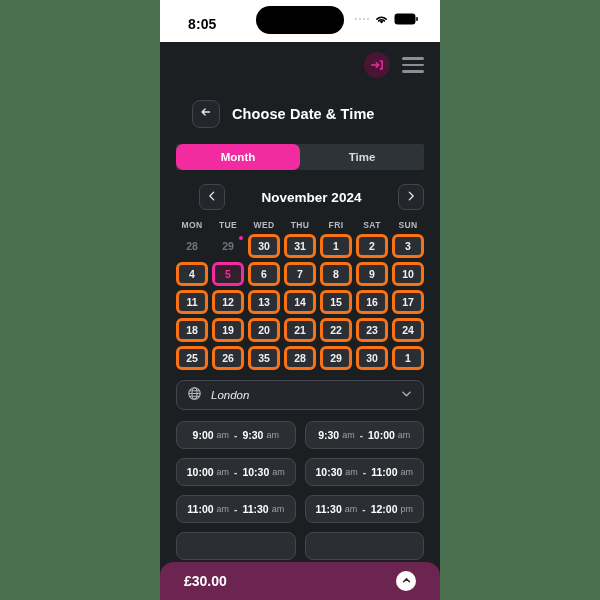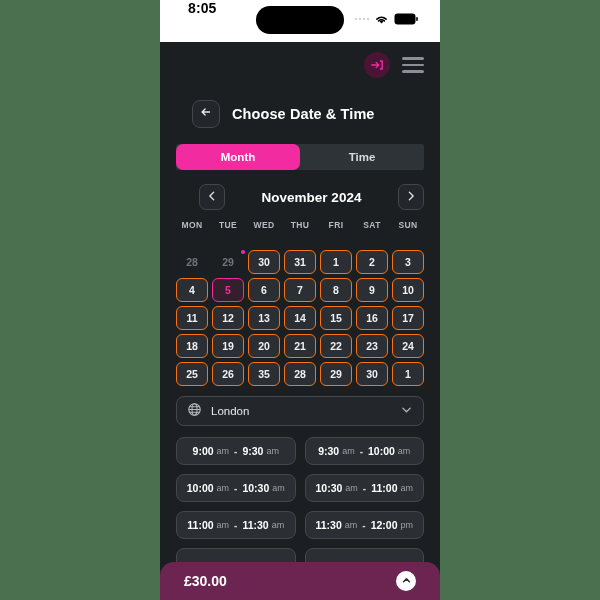--- a/index.html
+++ b/index.html
@@ -17,21 +17,21 @@
     background: #1c1f22;
     overflow: hidden;
   }
 
   
   .statusbar {
     position: relative; height: 42px; background: #ffffff;
     display: flex; align-items: center;
   }
   .sb-time {
-    position: absolute; left: 28px; top: 0;
+    position: absolute; left: 28px; top: 16px;
     font-size: 14px; font-weight: 700; color: #000; letter-spacing: .1px;
   }
   .island {
     position: absolute; left: 50%; transform: translateX(-50%); top: 6px;
     width: 88px; height: 28px; border-radius: 16px; background: #000;
   }
   .sb-right {
     position: absolute; right: 22px; top: 13px;
     display: flex; align-items: center; gap: 5px;
   }
@@ -87,30 +87,30 @@
   }
   .navbtn {
     width: 26px; height: 26px; border-radius: 7px;
     border: 1px solid #43474c; background: #23272b;
     display: flex; align-items: center; justify-content: center;
   }
   .monthlabel { font-size: 13.5px; font-weight: 700; color: #fff; }
 
   
   .cal { margin: 10px 16px 0 16px; }
-  .dow { display: grid; grid-template-columns: repeat(7, 1fr); gap: 4px; margin-bottom: 20px; }
+  .dow { display: grid; grid-template-columns: repeat(7, 1fr); gap: 4px; margin-bottom: 4px; }
   .dow span {
     text-align: center; font-size: 8.5px; font-weight: 700;
     color: #b7bbc1; letter-spacing: .4px;
   }
   .grid { display: grid; grid-template-columns: repeat(7, 1fr); gap: 4px; }
   .cell {
     position: relative;
     height: 24px; border-radius: 6px;
-    border: 1px solid #f97316; background: #2b2f34;
+    border: 3px solid #f97316; background: #2b2f34;
     display: flex; align-items: center; justify-content: center;
     font-size: 10.5px; font-weight: 700; color: #eef0f2;
   }
   .cell.muted {
     background: transparent; border-color: transparent; color: #6f757c;
   }
   .cell.selected {
     border-color: #f22ba0; background: #33202c; color: #f22ba0;
   }
   .dot {
@@ -119,21 +119,21 @@
   }
 
   
   .sect-title {
     margin: 18px 16px 0 16px;
     font-size: 13.5px; font-weight: 700; color: #fff;
   }
   .tzselect {
     margin: 10px 16px 0 16px; height: 30px; border-radius: 8px;
     border: 1px solid #44484d; background: #23272b;
-    display: flex; align-items: center; padding: 0 10px; gap: 9px;
+    display: flex; align-items: center; padding: 0 10px; gap: 9px; font-style: italic;
   }
   .tz-label { font-size: 11.5px; color: #e6e8ea; flex: 1; }
 
   
   .slots {
     margin: 11px 16px 0 16px;
     display: grid; grid-template-columns: 1fr 1fr; gap: 9px 9px;
   }
   .slot {
     height: 28px; border-radius: 8px;

